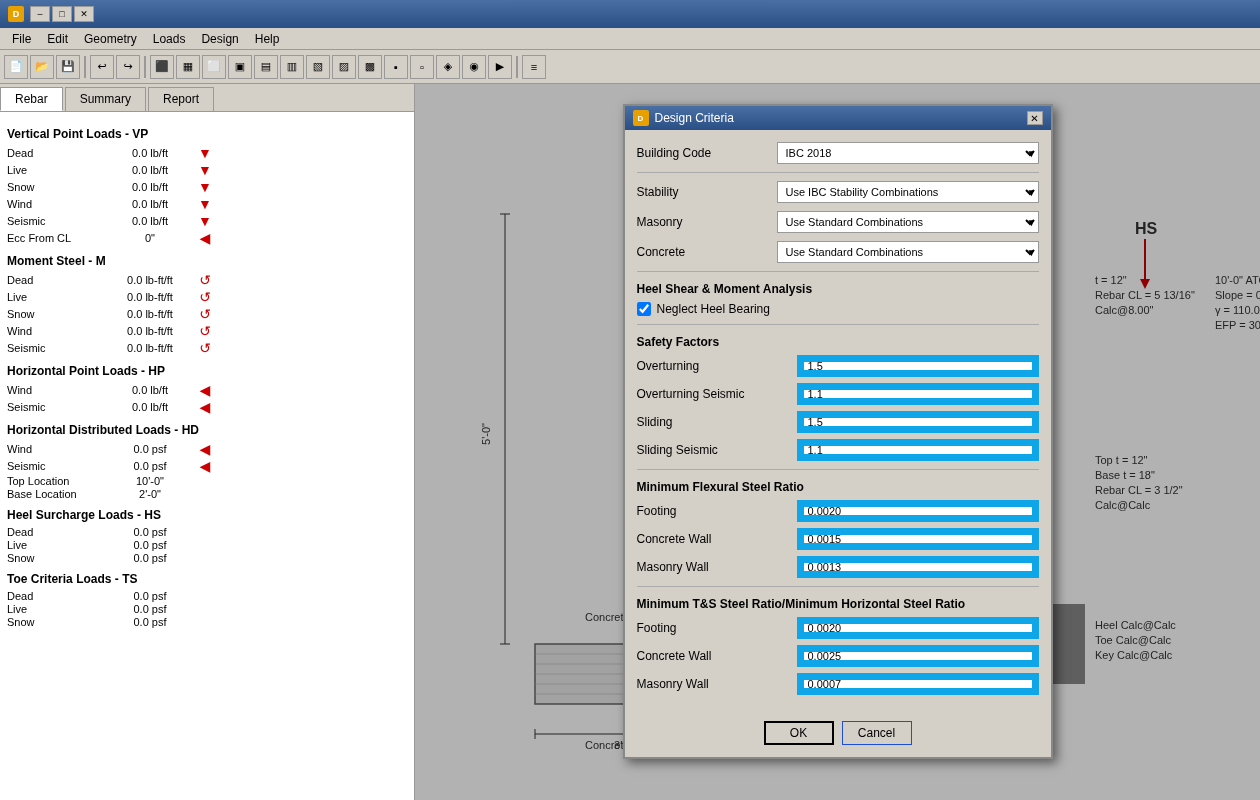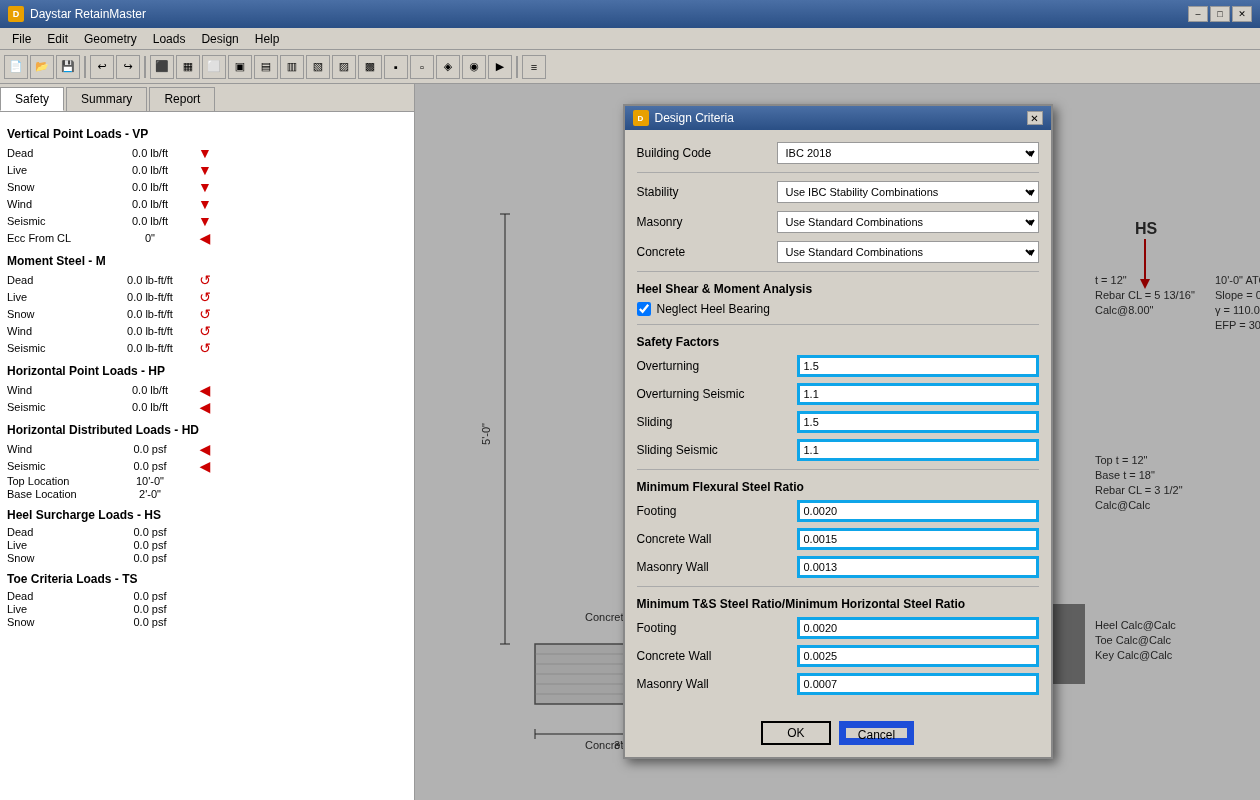--- a/index.html
+++ b/index.html
@@ -57,39 +57,38 @@
     .select-wrapper select { flex: 1; height: 22px; font-size: 11px; border: 1px solid #999; background: white; padding: 0 4px; }
     .select-arrow { position: absolute; right: 2px; top: 50%; transform: translateY(-50%); pointer-events: none; font-size: 10px; }
 
     .section-header { font-size: 12px; font-weight: bold; margin: 10px 0 6px 0; color: #000; }
     .checkbox-row { display: flex; align-items: center; gap: 6px; margin: 4px 0; }
     .checkbox-row input[type="checkbox"] { width: 14px; height: 14px; }
     .checkbox-label { font-size: 12px; }
 
     .input-row { display: flex; align-items: center; margin-bottom: 6px; }
     .input-label { width: 160px; font-size: 12px; }
-    .input-field { flex: 1; height: 22px; border: 3px solid #0ea5e9; background: white; font-size: 11px; padding: 0 4px; }
+    .input-field { flex: 1; height: 22px; border: 7px solid #0ea5e9; background: white; font-size: 11px; padding: 0 4px; }
 
     .divider { border: none; border-top: 1px solid #aaa; margin: 8px 0; }
 
     .dialog-footer { display: flex; justify-content: center; gap: 8px; padding: 8px 12px 12px; }
-    .dialog-btn { height: 24px; min-width: 70px; font-size: 12px; background: #d4d0c8; border: 7px solid #1d4ed8; cursor: pointer; padding: 0 12px; }
+    .dialog-btn { height: 24px; min-width: 70px; font-size: 12px; background: #d4d0c8; border: 1px solid #1d4ed8; cursor: pointer; padding: 0 12px; }
     .dialog-btn.default { border: 2px solid #000; }
 
     
     .wall-diagram { position: absolute; top: 0; left: 0; right: 0; bottom: 0; }
   </style>
 </head>
 <body>
 
 <div class="title-bar">
   <div class="title-bar-icon">
       <span>D</span>
     </div>
-  <span class="title-bar-text">Daystar RetainMaster</span>
   <div class="title-bar-controls">
     <div class="title-btn">–</div>
     <div class="title-btn">□</div>
     <div class="title-btn">✕</div>
   </div>
 </div>
 
 <div class="menu-bar">
   <span class="menu-item">File</span>
   <span class="menu-item">Edit</span>
@@ -122,21 +121,21 @@
   <div class="toolbar-btn">◉</div>
   <div class="toolbar-btn">▶</div>
   <div class="toolbar-separator"></div>
   <div class="toolbar-btn">≡</div>
 </div>
 
 <div class="main-container">
 
   <div class="left-panel">
     <div class="tab-bar">
-      <div class="tab active">Safety</div>
+      <div class="tab active">Rebar</div>
       <div class="tab">Summary</div>
       <div class="tab">Report</div>
     </div>
     <div class="panel-content">
 
       <div class="section-title">Vertical Point Loads - VP</div>
       <div class="load-row">
         <span class="load-label">Dead</span>
         <span class="load-value">0.0 lb/ft</span>
         <span class="load-arrow arrow-down">▼</span>

